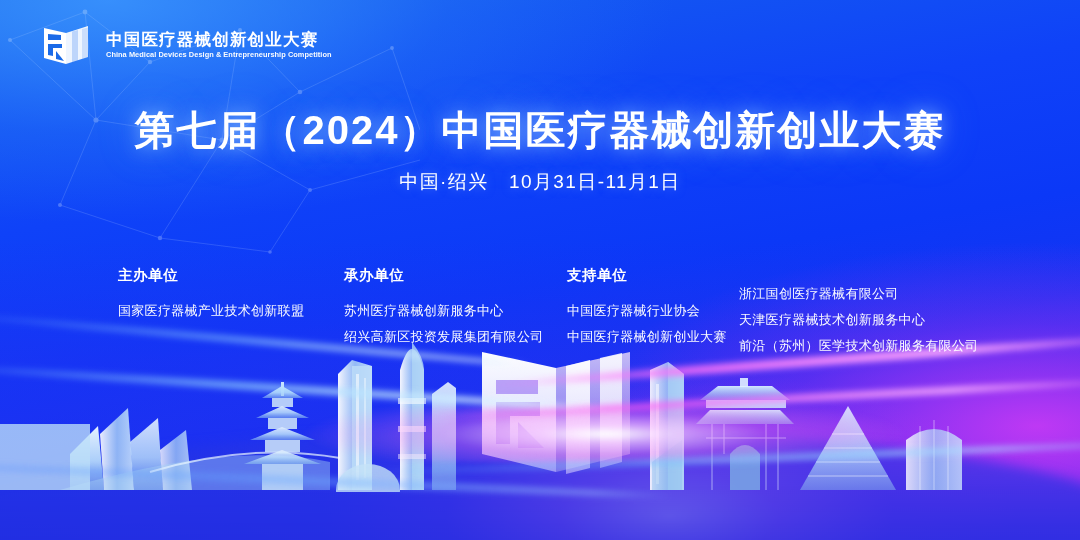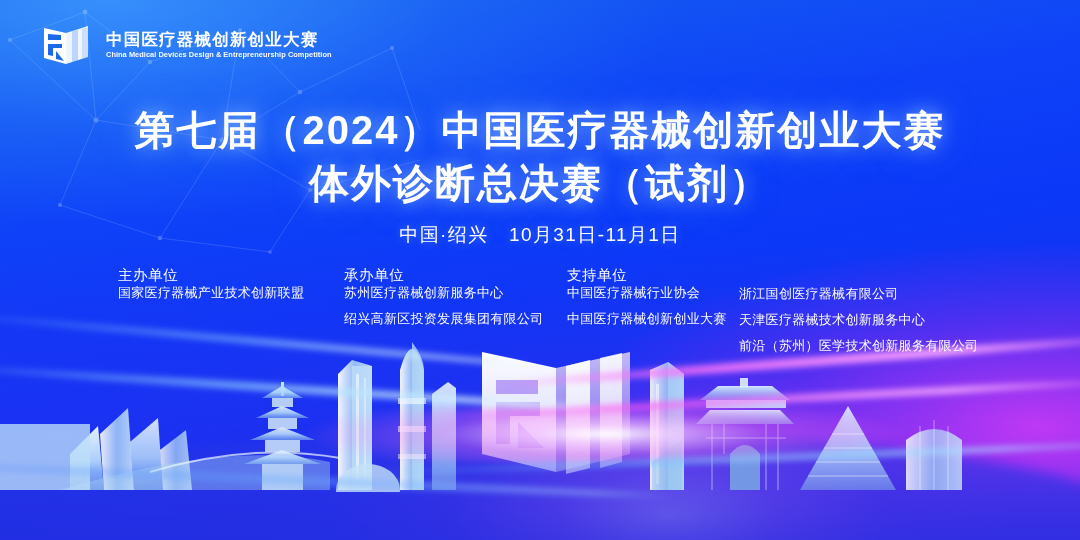--- a/index.html
+++ b/index.html
@@ -86,22 +86,22 @@
   }
 
   
   .orgs{position:absolute;left:0;right:0;top:266px;height:100px;}
   .org-col{position:absolute;top:0;}
   .org-col.c1{left:118px;}
   .org-col.c2{left:344px;}
   .org-col.c3{left:567px;}
   .org-col.c4{left:739px;top:21px;}
   .org-head{
-    color:#ffffff;font-size:14.5px;font-weight:normal;letter-spacing:.6px;
-    white-space:nowrap;margin-bottom:1px;
+    color:#ffffff;font-size:14.5px;font-weight:bold;letter-spacing:.6px;
+    white-space:nowrap;margin-bottom:19px;
   }
   .org-item{
     color:#ffffff;font-size:13px;letter-spacing:.3px;white-space:nowrap;
     line-height:1;margin-bottom:13px;opacity:.98;
   }
 </style>
 </head>
 <body>
 
 <div id="banner">
@@ -274,21 +274,20 @@
       <path d="M40,9 L46,7.5 L46,37 L40,39Z" fill="#2a78ef" opacity="0.18"></path>
     </svg>
     <div class="logo-text">
       <div class="logo-cn">中国医疗器械创新创业大赛</div>
       <div class="logo-en">China Medical Devices Design &amp; Entrepreneurship Competition</div>
     </div>
   </div>
 
   <div class="titles">
     <div class="title-line">第七届（2024）中国医疗器械创新创业大赛</div>
-    <div class="title-line">体外诊断总决赛（试剂）</div>
     <div class="subtitle">中国·绍兴　10月31日-11月1日</div>
   </div>
 
   <div class="orgs">
     <div class="org-col c1">
       <div class="org-head">主办单位</div>
       <div class="org-item">国家医疗器械产业技术创新联盟</div>
     </div>
     <div class="org-col c2">
       <div class="org-head">承办单位</div>

